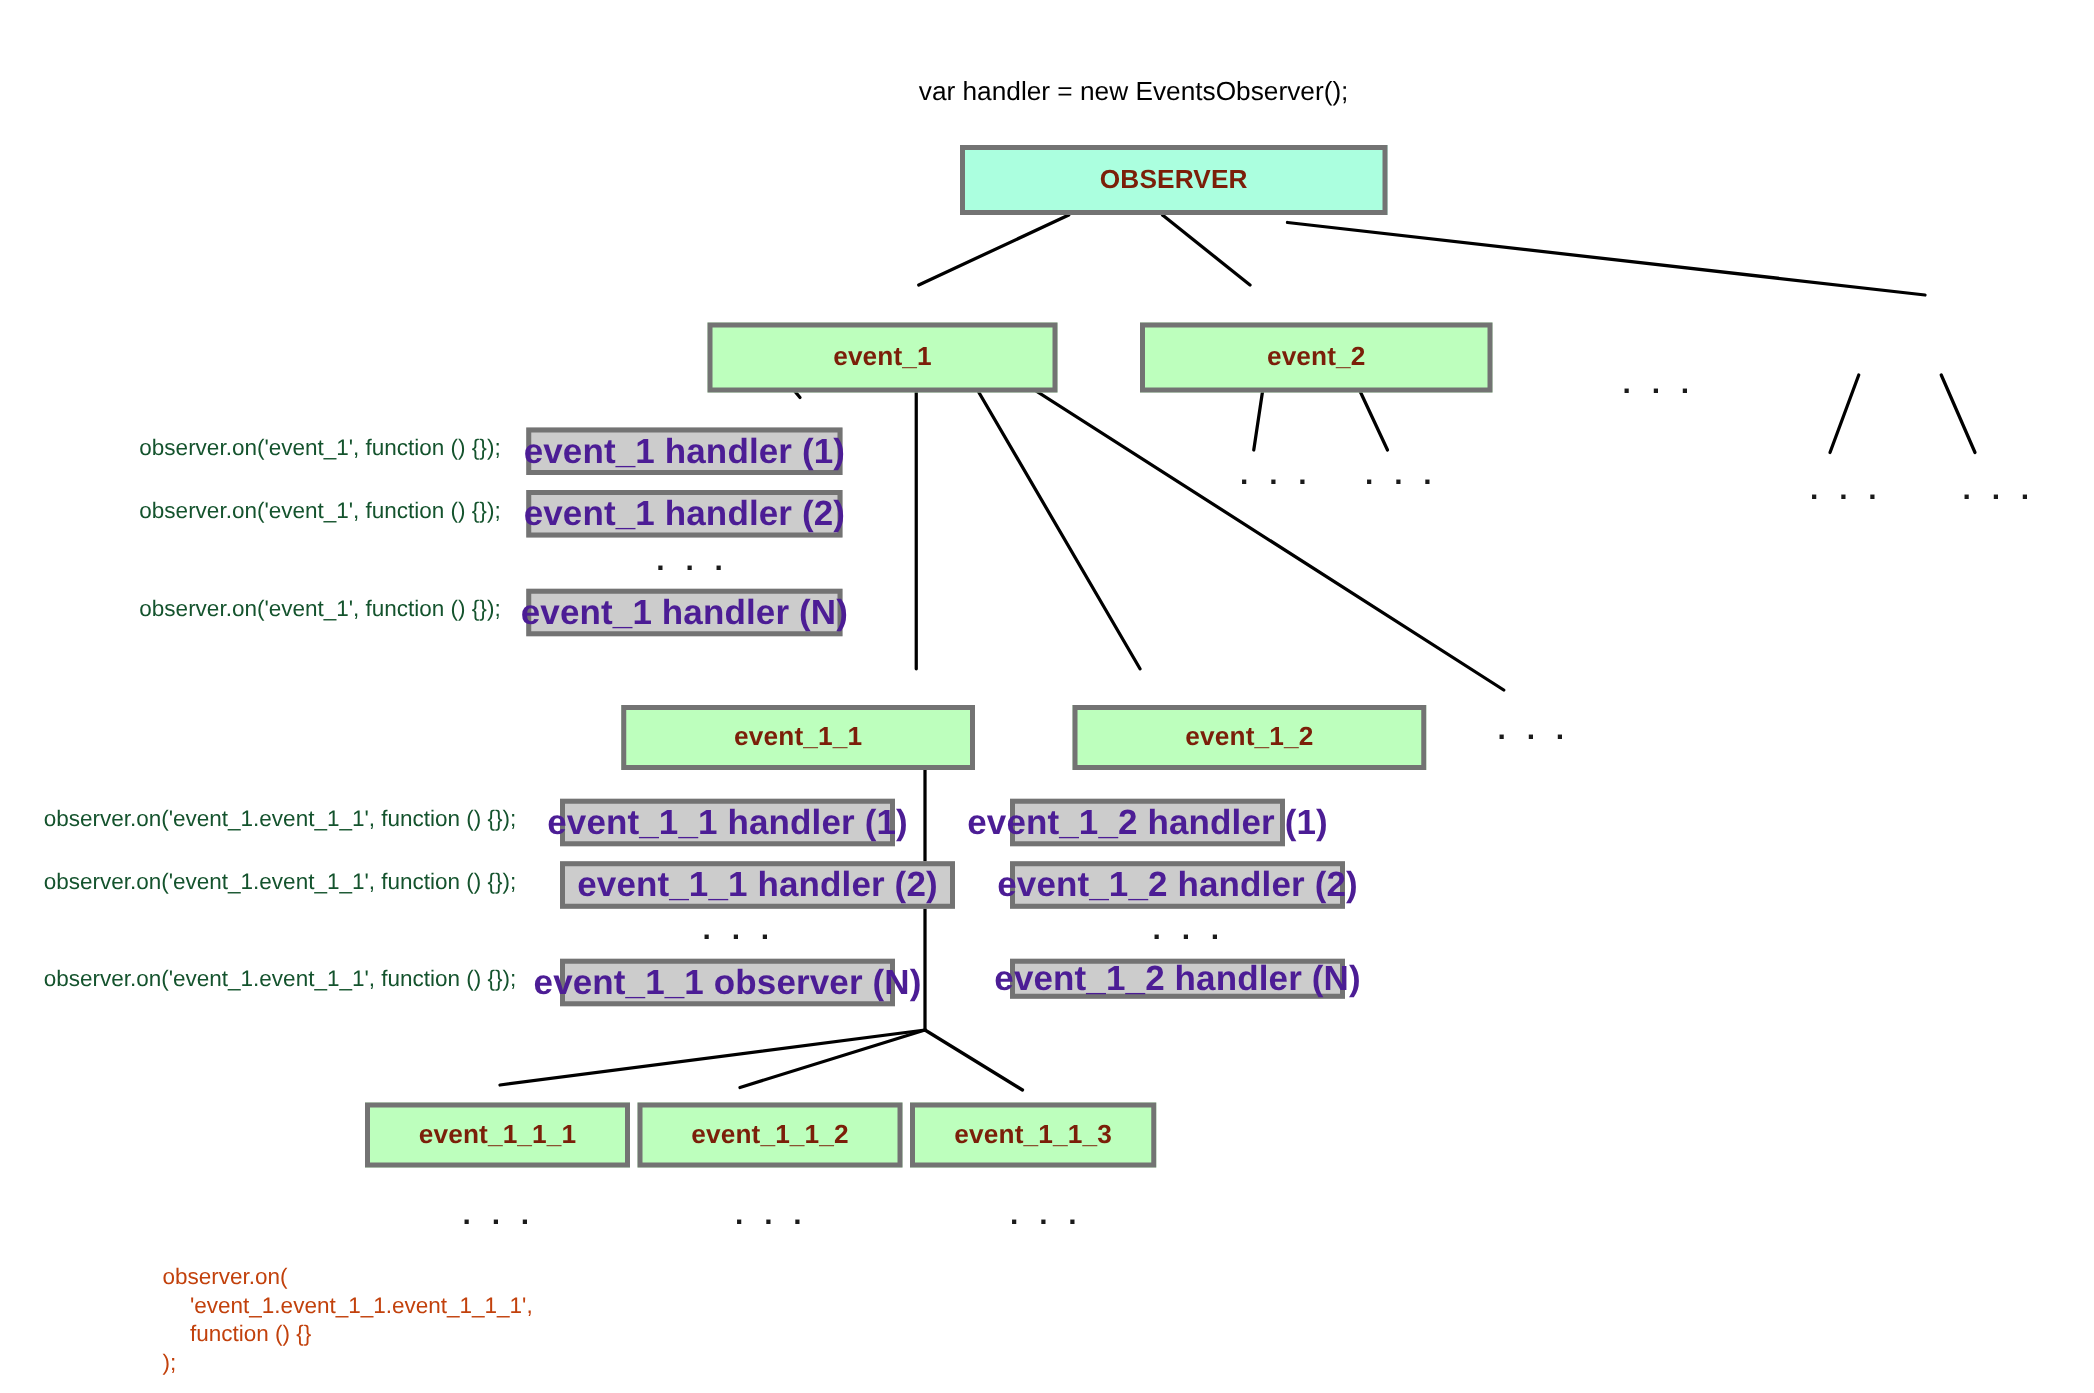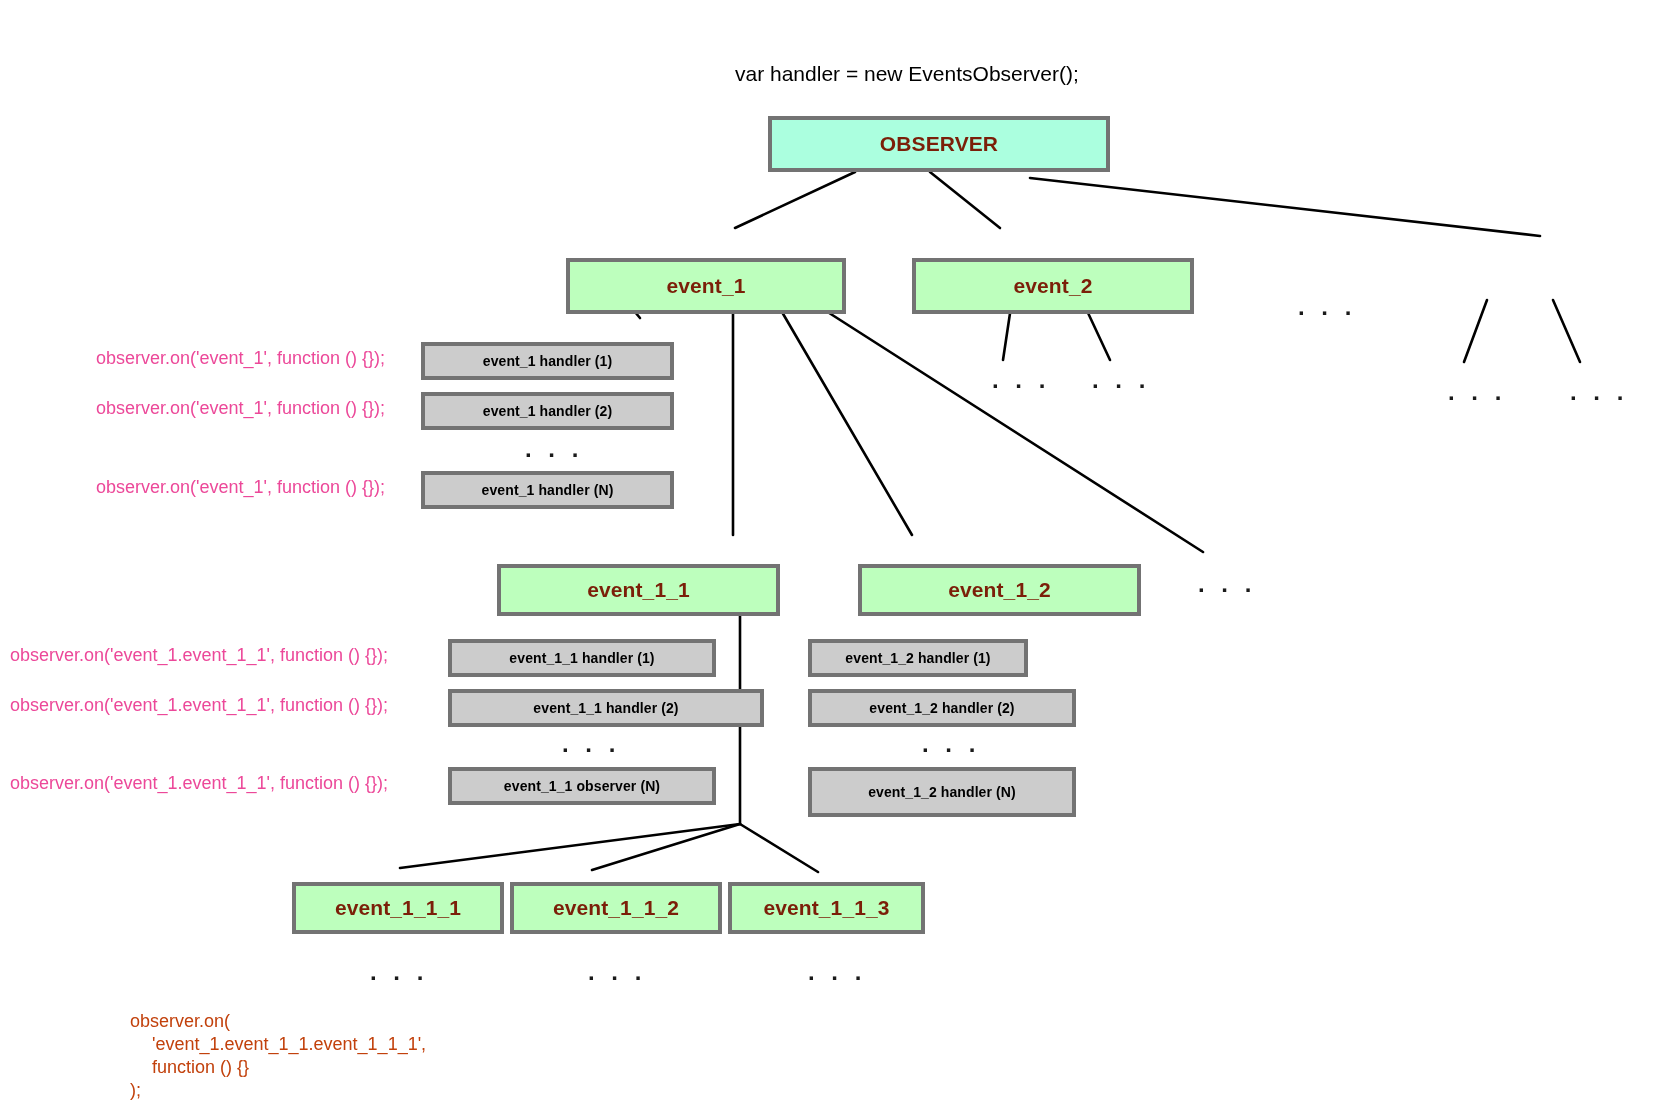--- a/index.html
+++ b/index.html
@@ -40,37 +40,37 @@
     color: #7b1f09;
     font-size: 21px;
   }
   .node-event {
     background: #bdffbd;
     color: #7b1f09;
     font-size: 21px;
   }
   .node-handler {
     background: #cccccc;
-    color: #000000;
-    font-size: 14px;
+    color: #4c1d95;
+    font-size: 28px;
     border-width: 4px;
     text-align: right;
   }
   .caption {
     position: absolute;
     font-size: 21px;
     color: #000000;
     white-space: nowrap;
   }
   .code-label {
     position: absolute;
     font-size: 18px;
-    color: #ec4899;
+    color: #14532d;
     white-space: nowrap;
-    text-align: left;
+    text-align: center;
   }
   .dots {
     position: absolute;
     font-size: 24px;
     color: #1a1a1a;
     letter-spacing: 5px;
     white-space: nowrap;
     font-weight: bold;
     line-height: 1;
   }
@@ -154,21 +154,21 @@
   <div class="node node-handler" style="left:448px; top:689px; width:316px; height:38px;">event_1_1 handler (2)</div>
 
   <div class="dots" style="left:562px; top:732px;">. . .</div>
 
   <div class="code-label" style="left:10px; top:773px; width:428px;">observer.on('event_1.event_1_1', function () {});</div>
   <div class="node node-handler" style="left:448px; top:767px; width:268px; height:38px;">event_1_1 observer (N)</div>
 
   <div class="node node-handler" style="left:808px; top:639px; width:220px; height:38px;">event_1_2 handler (1)</div>
   <div class="node node-handler" style="left:808px; top:689px; width:268px; height:38px;">event_1_2 handler (2)</div>
   <div class="dots" style="left:922px; top:732px;">. . .</div>
-  <div class="node node-handler" style="left:808px; top:767px; width:268px; height:50px;">event_1_2 handler (N)</div>
+  <div class="node node-handler" style="left:808px; top:767px; width:268px; height:32px;">event_1_2 handler (N)</div>
 
   <div class="node node-event" style="left:292px; top:882px; width:212px; height:52px;">event_1_1_1</div>
   <div class="node node-event" style="left:510px; top:882px; width:212px; height:52px;">event_1_1_2</div>
   <div class="node node-event" style="left:728px; top:882px; width:197px; height:52px;">event_1_1_3</div>
 
   <div class="dots" style="left:370px; top:960px;">. . .</div>
   <div class="dots" style="left:588px; top:960px;">. . .</div>
   <div class="dots" style="left:808px; top:960px;">. . .</div>
 
   <div class="codeblock" style="left:130px; top:1010px;">observer.on(</div>

